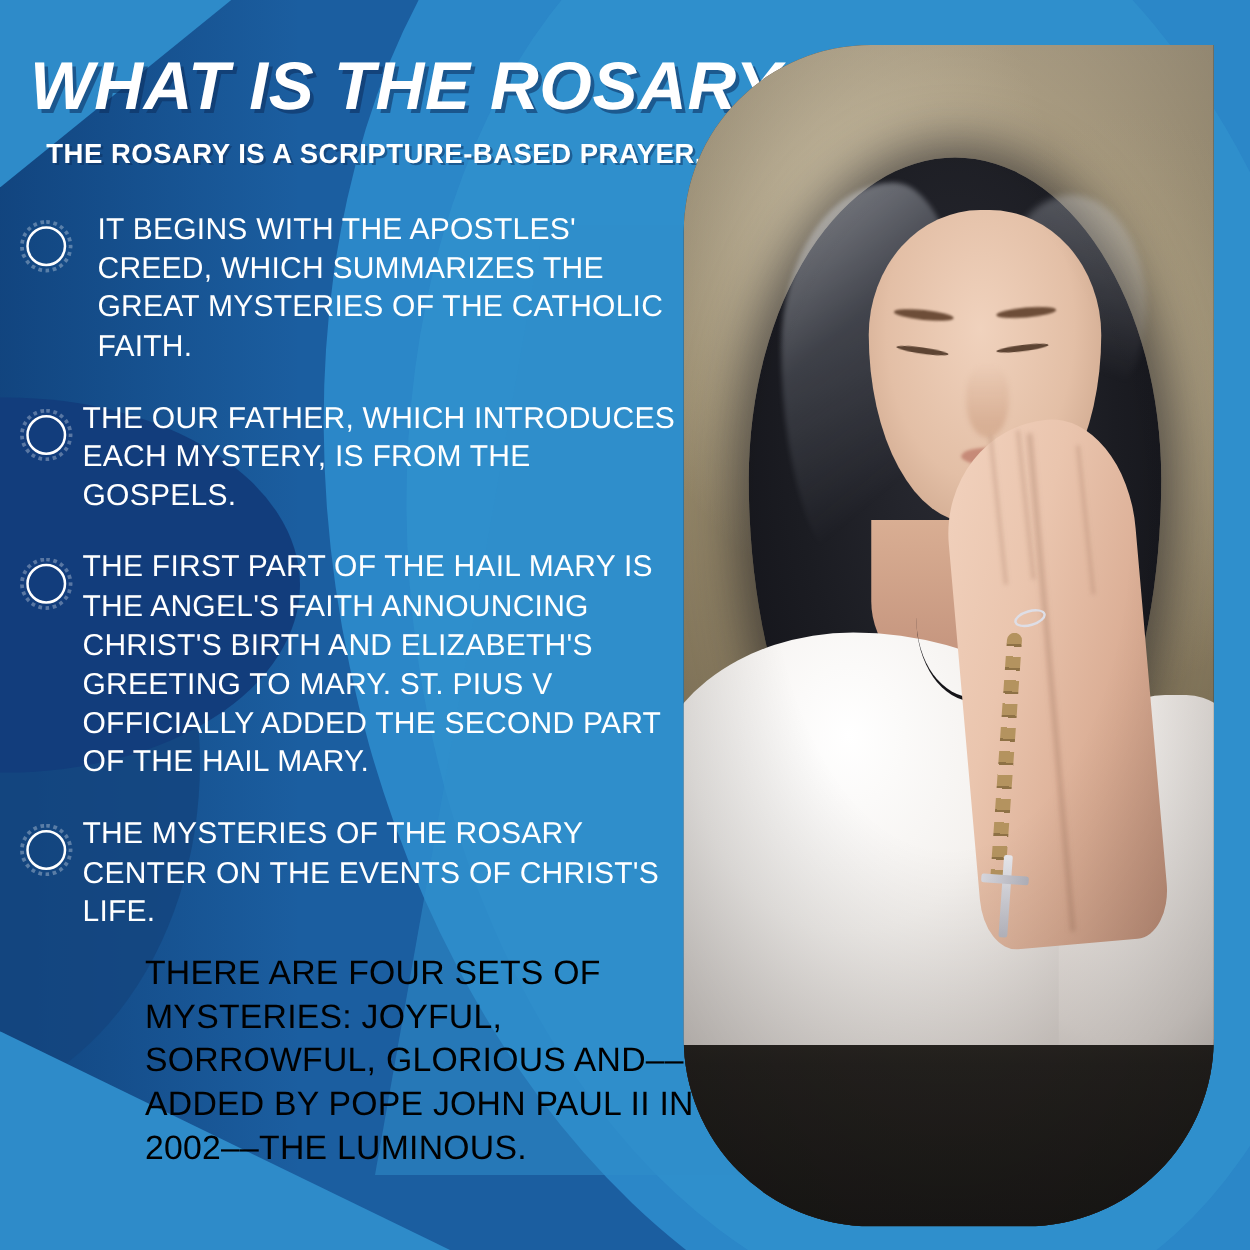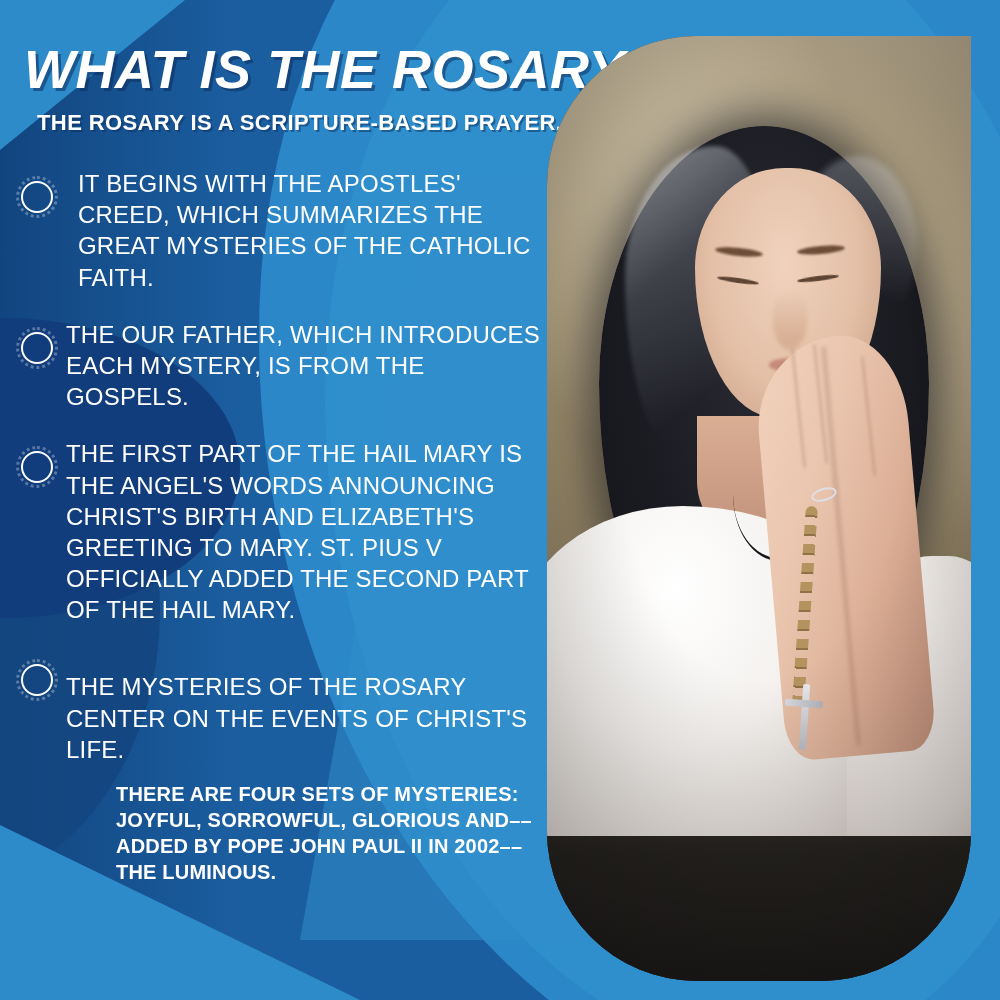--- a/index.html
+++ b/index.html
@@ -155,25 +155,25 @@
     line-height: 1.30;
     letter-spacing: 0.2px;
     color: #ffffff;
     padding-right: 6px;
   }
   .bullet-row.indented .bullet-text { padding-left: 12px; }
 
   .sub-note {
     margin-top: 16px;
     margin-left: 50px;
-    font-size: 20px;
-    font-weight: bold;
+    font-size: 27px;
+    font-weight: normal;
     line-height: 1.30;
     letter-spacing: 0.2px;
-    color: #ffffff;
+    color: #000000;
   }
 
   
   .photo-panel {
     position: absolute;
     left: 547px;
     top: 36px;
     width: 424px;
     height: 945px;
     overflow: hidden;
@@ -365,30 +365,30 @@
             <span class="ring-inner"></span>
         </span>
         <span class="bullet-text" style="display: block;">THE OUR FATHER, WHICH INTRODUCES EACH MYSTERY, IS FROM THE GOSPELS.</span>
       </div>
 
       <div class="bullet-row">
         <span class="bullet-marker">
           <span class="ring-outer"></span>
             <span class="ring-inner"></span>
         </span>
-        <span class="bullet-text" style="display: block;">THE FIRST PART OF THE HAIL MARY IS THE ANGEL'S WORDS ANNOUNCING CHRIST'S BIRTH AND ELIZABETH'S GREETING TO MARY. ST. PIUS V OFFICIALLY ADDED THE SECOND PART OF THE HAIL MARY.</span>
+        <span class="bullet-text" style="display: block;">THE FIRST PART OF THE HAIL MARY IS THE ANGEL'S FAITH ANNOUNCING CHRIST'S BIRTH AND ELIZABETH'S GREETING TO MARY. ST. PIUS V OFFICIALLY ADDED THE SECOND PART OF THE HAIL MARY.</span>
       </div>
 
       <div class="bullet-row">
         <span class="bullet-marker">
           <span class="ring-outer"></span>
             <span class="ring-inner"></span>
         </span>
         <span>
-          <span class="bullet-text" style="display: block; margin-top: 20px;">THE MYSTERIES OF THE ROSARY CENTER ON THE EVENTS OF CHRIST'S LIFE.</span>
+          <span class="bullet-text" style="display: block;">THE MYSTERIES OF THE ROSARY CENTER ON THE EVENTS OF CHRIST'S LIFE.</span>
           <span class="sub-note" style="display: block;">THERE ARE FOUR SETS OF MYSTERIES: JOYFUL, SORROWFUL, GLORIOUS AND––ADDED BY POPE JOHN PAUL II IN 2002––THE LUMINOUS.</span>
         </span>
       </div>
 
     </div>
   </div>
 
   <div class="photo-panel br-round">
     <div class="photo-art">
       <div class="ph-bg"></div>

